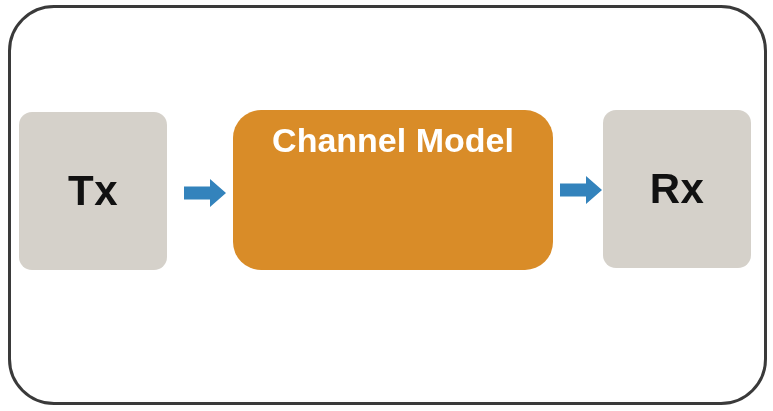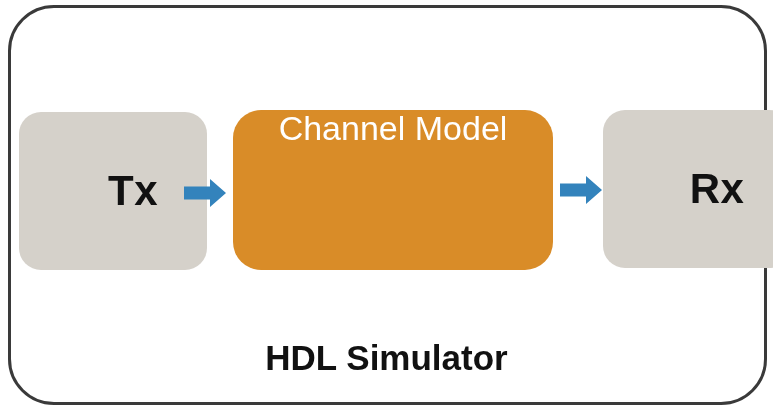--- a/index.html
+++ b/index.html
@@ -29,43 +29,43 @@
   .block {
     position: absolute;
     display: flex;
     align-items: center;
     justify-content: center;
     font-weight: bold;
   }
   .block-gray {
     width: 148px;
     height: 158px;
-    border-radius: 22px;
+    border-radius: 13px;
     background: var(--block-gray, #D5D1CA);
     color: var(--text-black, #111111);
     font-size: 42px;
     letter-spacing: 0.5px;
-    padding-left: 40px;
   }
   .block-tx { left: 19px; top: 112px; }
   .block-rx { left: 603px; top: 110px; align-items: center; }
   .block-channel {
     left: 233px;
     top: 110px;
     width: 320px;
     height: 160px;
     box-sizing: border-box;
     border-radius: 28px;
     background: var(--block-orange, #D98C28);
     color: var(--text-white, #ffffff);
     font-size: 34px;
-    font-weight: normal;
+    font-weight: bold;
     text-align: center;
     flex-direction: column;
     justify-content: flex-start;
+    padding-top: 12px;
   }
   .channel-title {
     line-height: 36px;
   }
   .channel-sub {
     margin-top: 37px;
     line-height: 35px;
   }
   .arrow {
     position: absolute;
@@ -114,15 +114,14 @@
   <div class="arrow arrow-2">
     <svg viewBox="0 0 42 28" xmlns="http://www.w3.org/2000/svg" aria-hidden="true">
       <polygon points="0,7.5 26,7.5 26,0 42,14 26,28 26,20.5 0,20.5" fill="currentColor"></polygon>
     </svg>
   </div>
 
   <div class="block block-gray block-rx">
     <span>Rx</span>
   </div>
 
-  <div class="frame-label">HDL Simulator</div>
 
 </div>
 
 </body></html>

